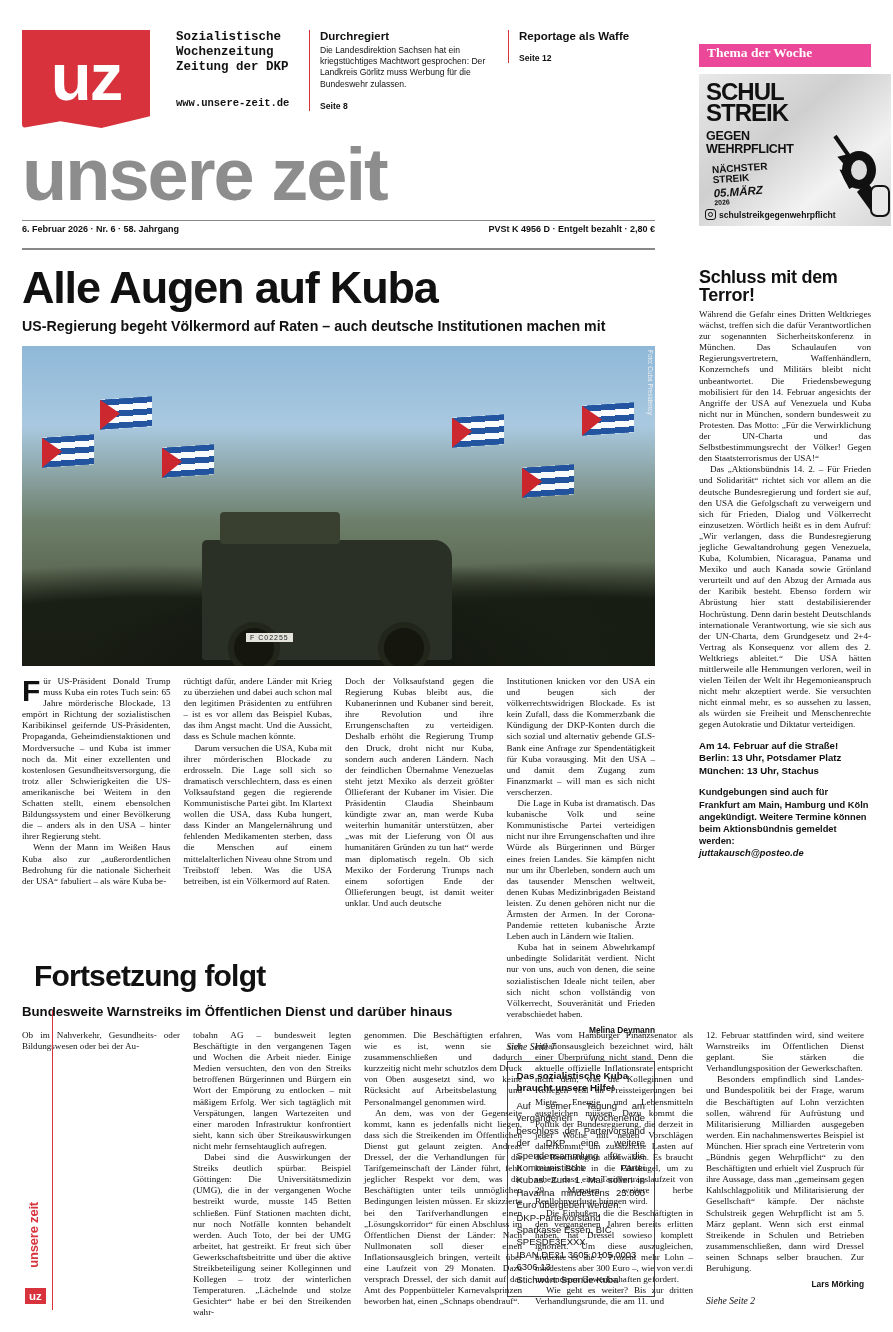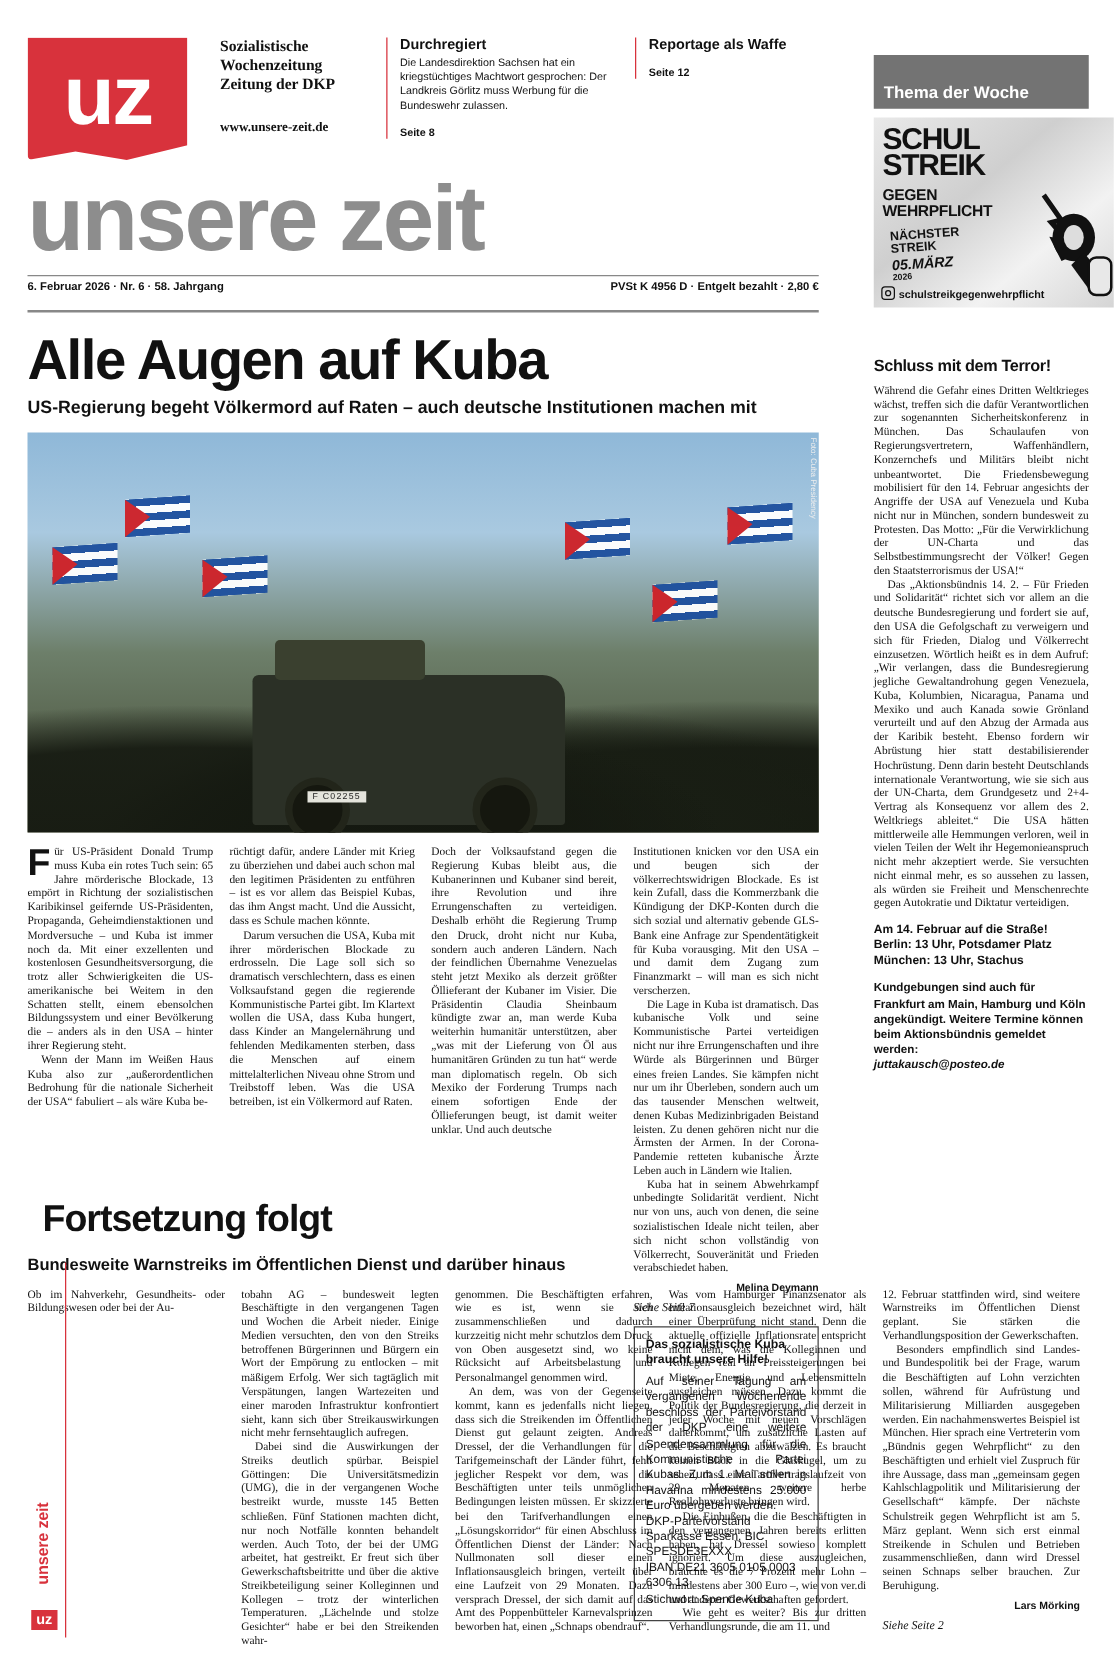--- a/index.html
+++ b/index.html
@@ -20,38 +20,38 @@
     border-radius:0 0 4px 4px;
     clip-path: polygon(0 0, 100% 0, 100% 88%, 62% 100%, 30% 93%, 0 100%);
   }
   .uz-logo span{
     font-family:"Liberation Sans", sans-serif;
     font-weight:bold;font-size:67px;color:#fff;letter-spacing:-2px;
     line-height:1;margin-top:-6px;
   }
   .strap{
     margin-left:26px;width:115px;flex:none;
-    font-family:Liberation Serif, serif;
+    font-family:Liberation Mono, monospace;
   }
   .strap .l1{font-weight:bold;font-size:12.5px;line-height:15px;color:#111;}
   .strap .url{font-weight:bold;font-size:10.5px;margin-top:22px;color:#111;}
 
   .teaser{
     margin-left:18px;padding-left:10px;border-left:1.4px solid #d8323c;
     width:170px;flex:none;font-family:"Liberation Sans", sans-serif;
   }
   .teaser h3{margin:0 0 3px 0;font-size:11.5px;font-weight:bold;}
   .teaser p{margin:0;font-size:8.6px;line-height:11.2px;}
   .teaser .pg{margin-top:11px;font-size:8.6px;font-weight:bold;}
 
   
   .thema{position:absolute;right:22px;top:44px;width:172px;}
   .thema-head{
-    background:#737373;color:#fff;font-family:Liberation Sans, sans-serif;
-    font-weight:bold;font-size:13.5px;padding:22px 8px 6px 8px;
+    background:#ec4899;color:#fff;font-family:Liberation Serif, serif;
+    font-weight:bold;font-size:13.5px;padding:1px 8px 6px 8px;
   }
   .thema-img{
     margin-top:7px;width:192px;height:152px;position:relative;overflow:hidden;
     background:linear-gradient(140deg,#e9e9e9 0%,#cfcfcf 40%,#f2f2f2 70%,#d5d5d5 100%);
   }
   .thema-img .bigtxt{
     position:absolute;left:7px;top:7px;
     font-family:"Liberation Sans", sans-serif;font-weight:bold;
     font-size:24px;line-height:21px;color:#111;letter-spacing:-1px;
   }
@@ -149,22 +149,22 @@
     margin-top:9px;border:1.3px solid #444;padding:8px 9px 10px 9px;
     font-family:"Liberation Sans", sans-serif;
   }
   .spendenbox h4{margin:0 0 6px 0;font-size:9.8px;font-weight:bold;line-height:12px;}
   .spendenbox p{margin:0;font-size:9.5px;line-height:12.4px;text-align:justify;}
   .spendenbox .acct{font-size:9.5px;line-height:12.4px;}
 
   
   .rail{position:absolute;right:22px;top:268px;width:172px;}
   .rail h2{
-    margin:16px 0 5px 0;font-family:"Liberation Sans", sans-serif;font-weight:bold;
-    font-size:13px;line-height:18px;letter-spacing:-.3px;
+    margin:0 0 5px 0;font-family:"Liberation Sans", sans-serif;font-weight:bold;
+    font-size:18px;line-height:18px;letter-spacing:-.3px;
   }
   .rail p{margin:0;font-size:9.1px;line-height:11.1px;text-align:justify;hyphens:auto;}
   .rail p + p{text-indent:11px;}
   .rail .demo{
     margin-top:9px;font-family:"Liberation Sans", sans-serif;font-weight:bold;
     font-size:9.6px;line-height:12.6px;text-indent:0;text-align:left;
   }
   .rail .kund{
     margin-top:9px;font-family:"Liberation Sans", sans-serif;font-weight:bold;
     font-size:9.3px;line-height:12.2px;text-indent:0;text-align:left;

